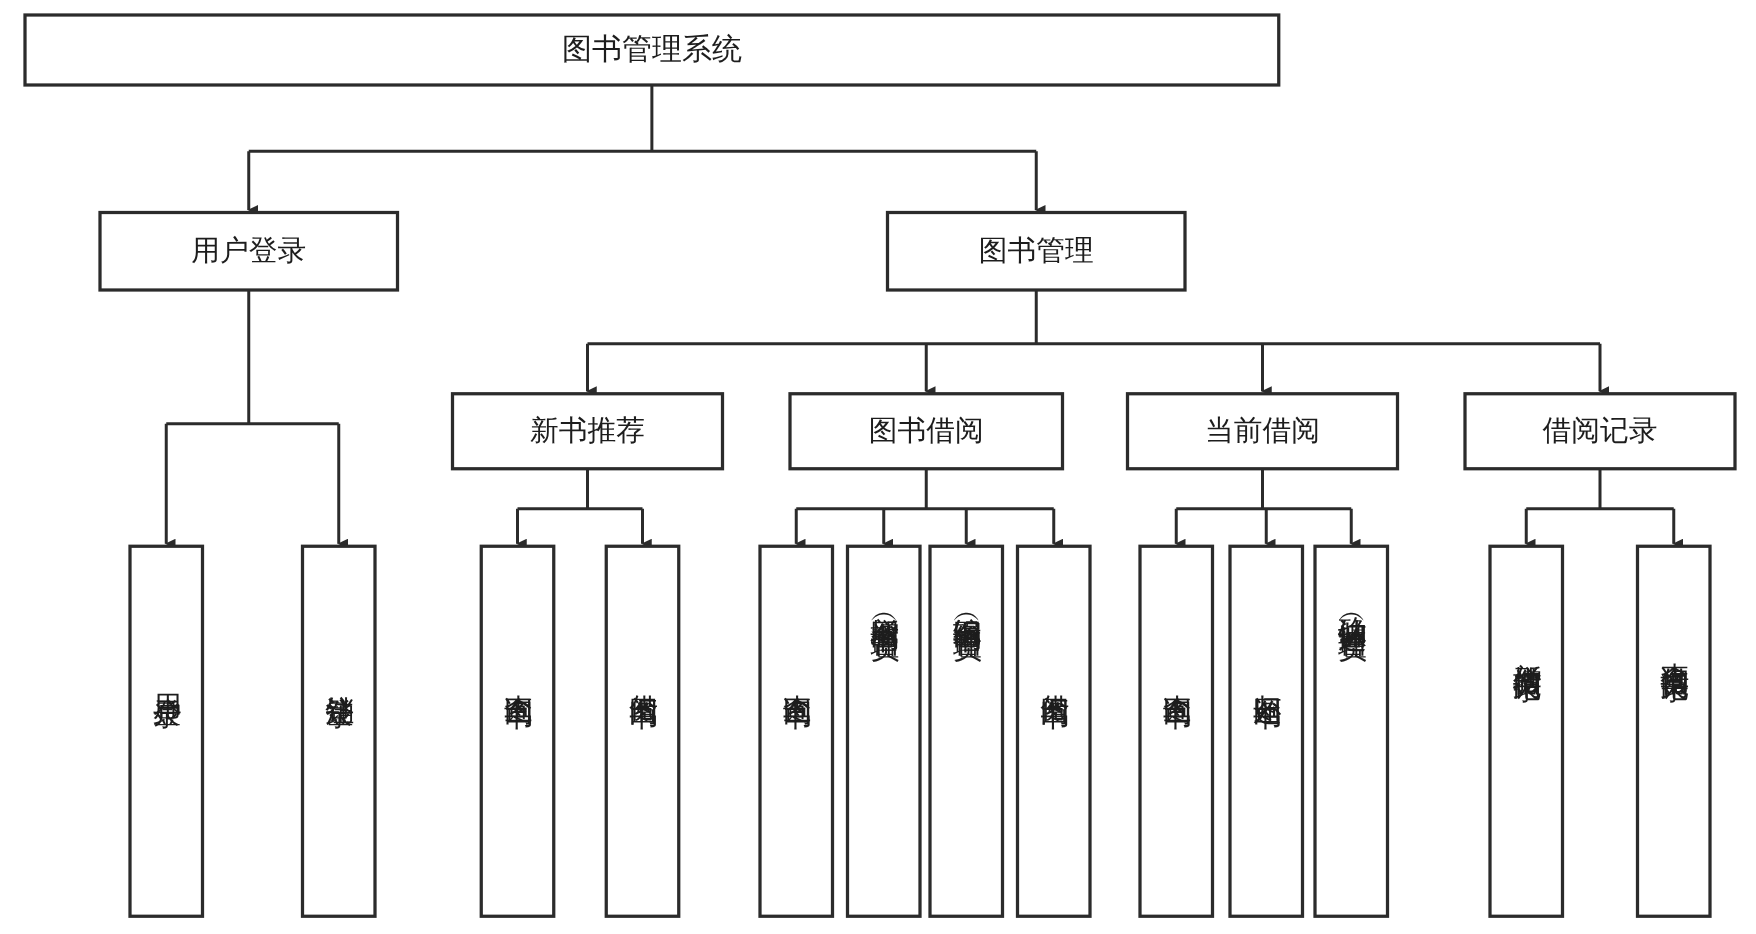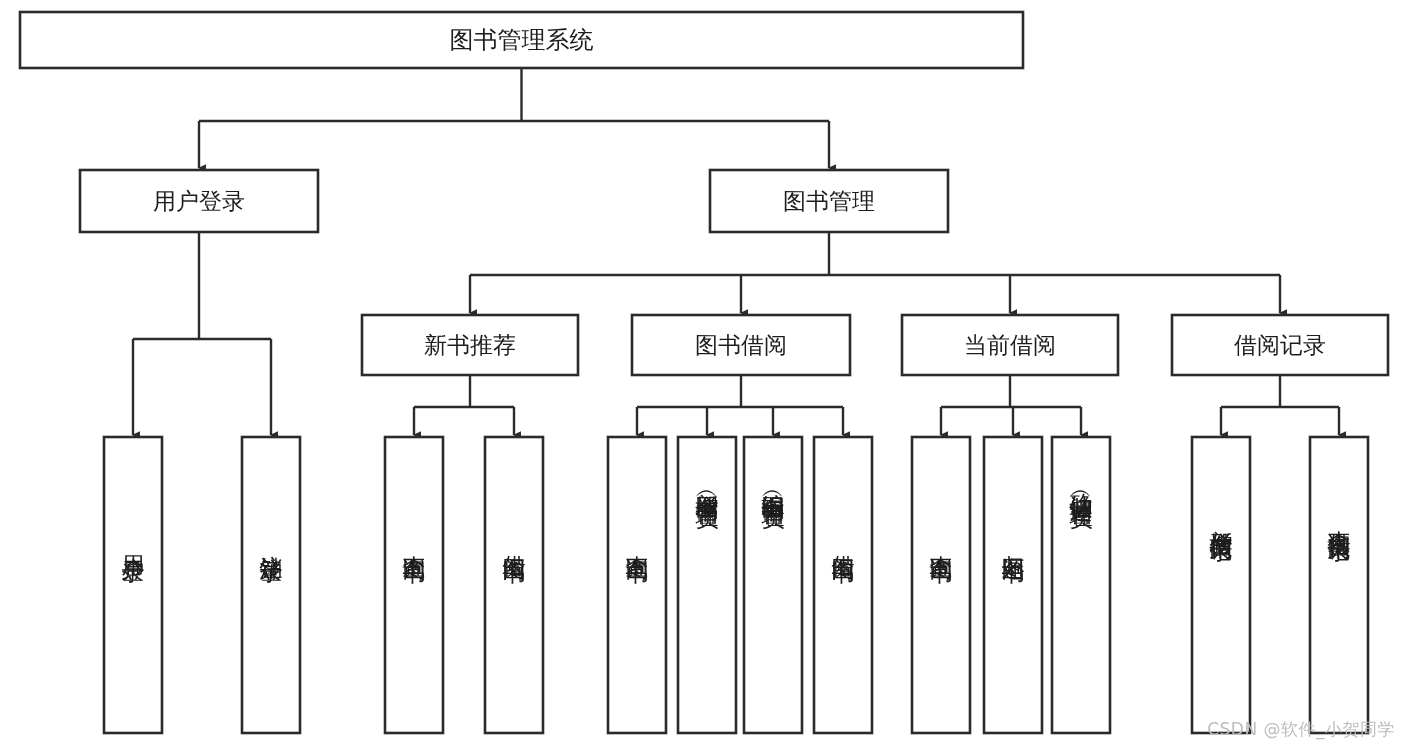--- a/index.html
+++ b/index.html
@@ -191,15 +191,14 @@
         <div class="leaf-label">确认归还（管理员）</div>
       </div>
       <div class="leaf-label-wrap" style="left: 1192px; top: 447px; width: 58px; height: 215px; padding-top: 65px;">
         <div class="leaf-label">新增借阅记录</div>
       </div>
       <div class="leaf-label-wrap" style="left: 1310px; top: 447px; width: 58px; height: 215px; padding-top: 65px;">
         <div class="leaf-label">查询借阅记录</div>
       </div>
     </div>
 
-  <div class="watermark">CSDN @软件_小贺同学</div>
 
 </div>
 
 </body></html>

